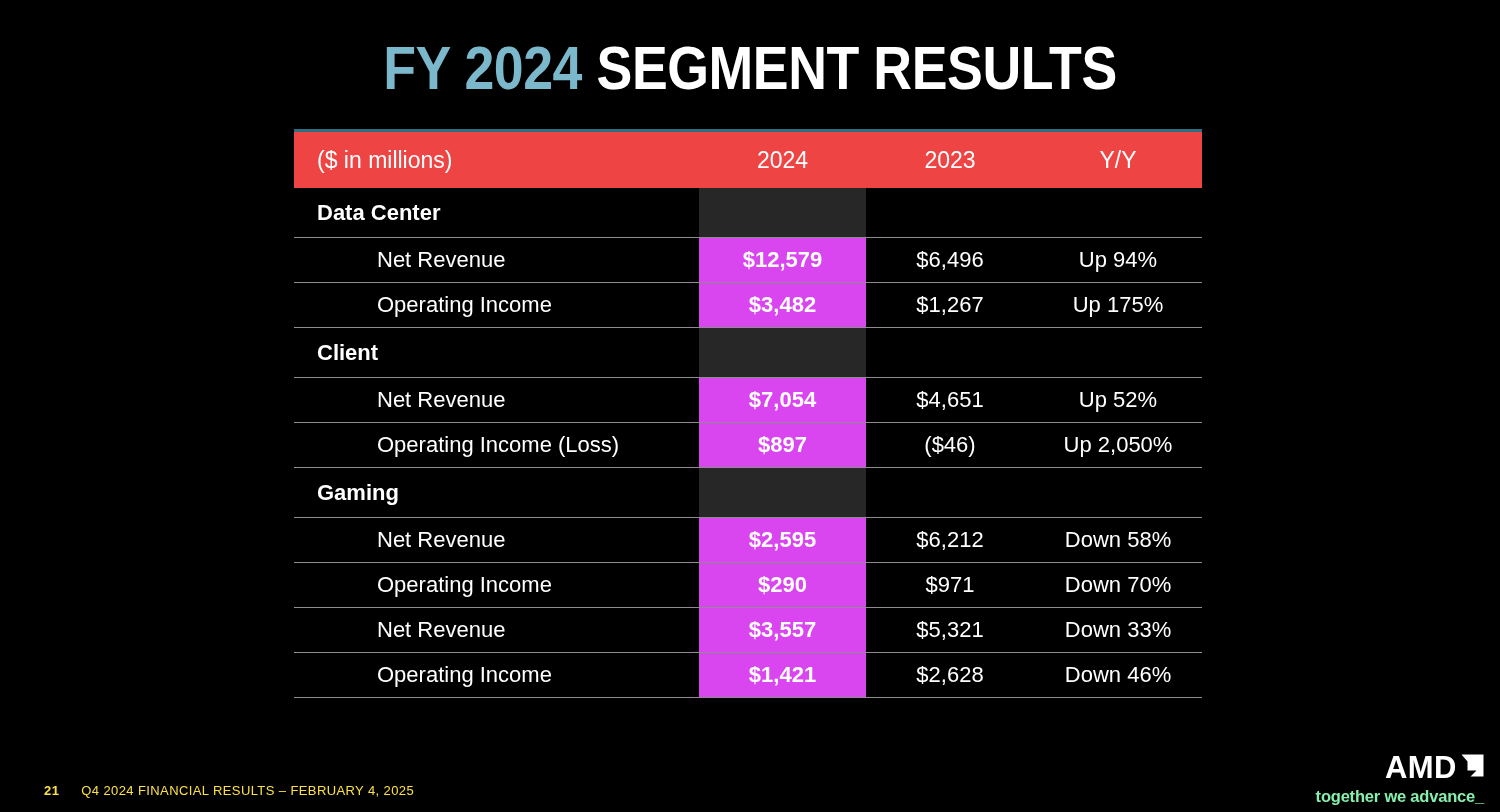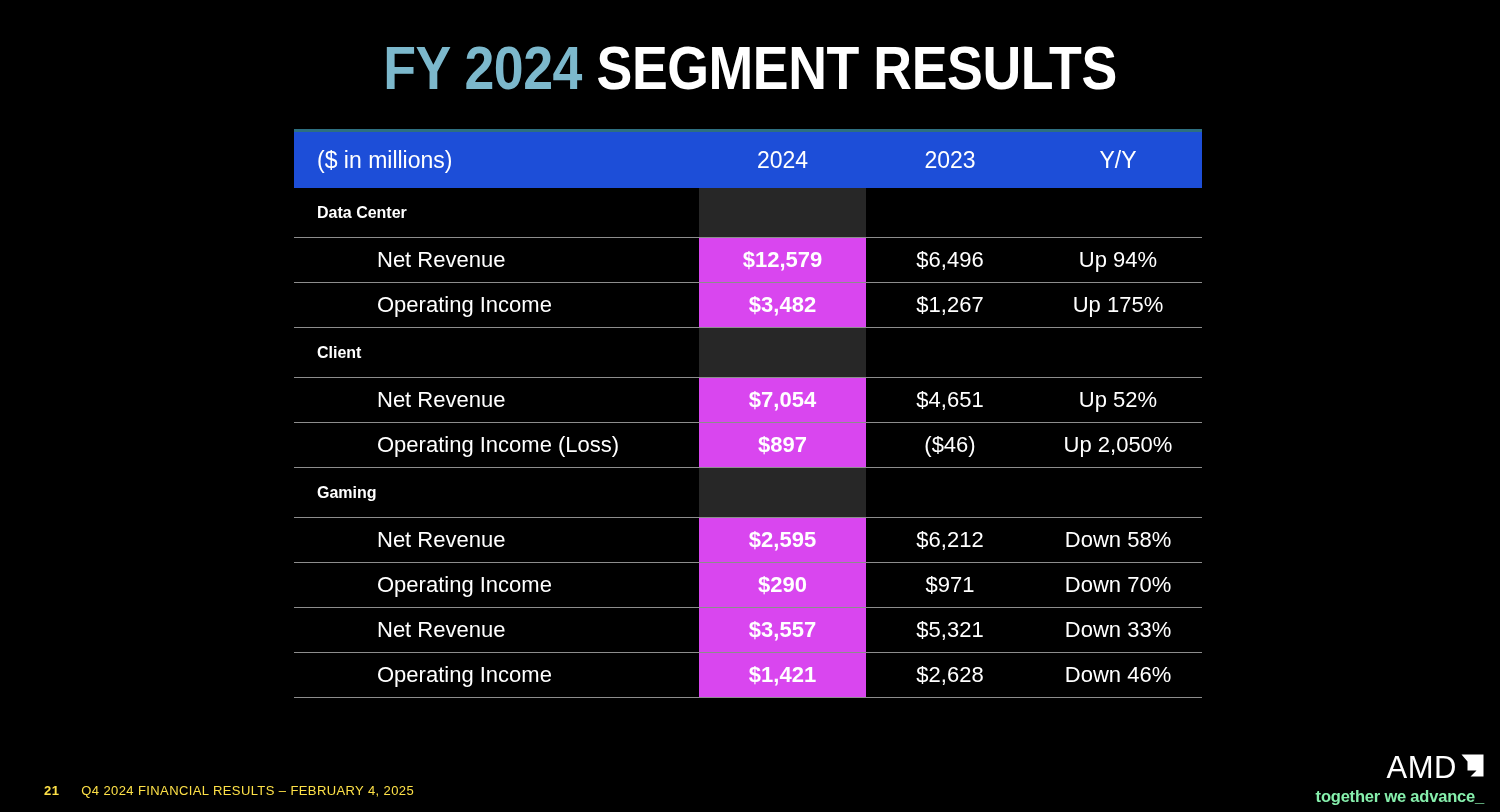--- a/index.html
+++ b/index.html
@@ -46,21 +46,21 @@
     border-collapse: collapse;
     table-layout: fixed;
   }
   table.segment-table col.c-label { width: 405px; }
   table.segment-table col.c-2024  { width: 167px; }
   table.segment-table col.c-2023  { width: 168px; }
   table.segment-table col.c-yoy   { width: 168px; }
 
   
   thead tr.head-row {
-    background: #1d4ed8;
+    background: #ef4444;
   }
   thead tr.head-row th {
     padding: 0;
     height: 56px;
     font-weight: normal;
     font-size: 23px;
     color: #ffffff;
     border-top: 3px solid #2d6f80;
     vertical-align: middle;
   }
@@ -78,21 +78,21 @@
     border-bottom: 1px solid #8d8d8d;
     padding: 0;
     background: transparent;
   }
   tr.section-row td {
     height: 49px;
     border-bottom: 1px solid #8d8d8d;
   }
   tr.section-row td.label {
     font-weight: bold;
-    font-size: 16px;
+    font-size: 22px;
     padding-left: 23px;
   }
   tr.data-row td.label {
     padding-left: 83px;
     font-weight: normal;
   }
   td.val-2024 {
     text-align: center;
     font-weight: bold;
     background: #d946ef;
@@ -126,21 +126,21 @@
     line-height: 1;
   }
   .amd-wordmark {
     display: flex;
     align-items: center;
     justify-content: flex-end;
     gap: 4px;
   }
   .amd-text {
     font-size: 31px;
-    font-weight: normal;
+    font-weight: bold;
     letter-spacing: 0.5px;
     color: #ffffff;
     font-family: "Liberation Sans", sans-serif;
     text-align: right;
   }
   .amd-arrow { display: block; }
   .amd-tagline {
     margin-top: 5px;
     font-size: 16.5px;
     font-weight: bold;

